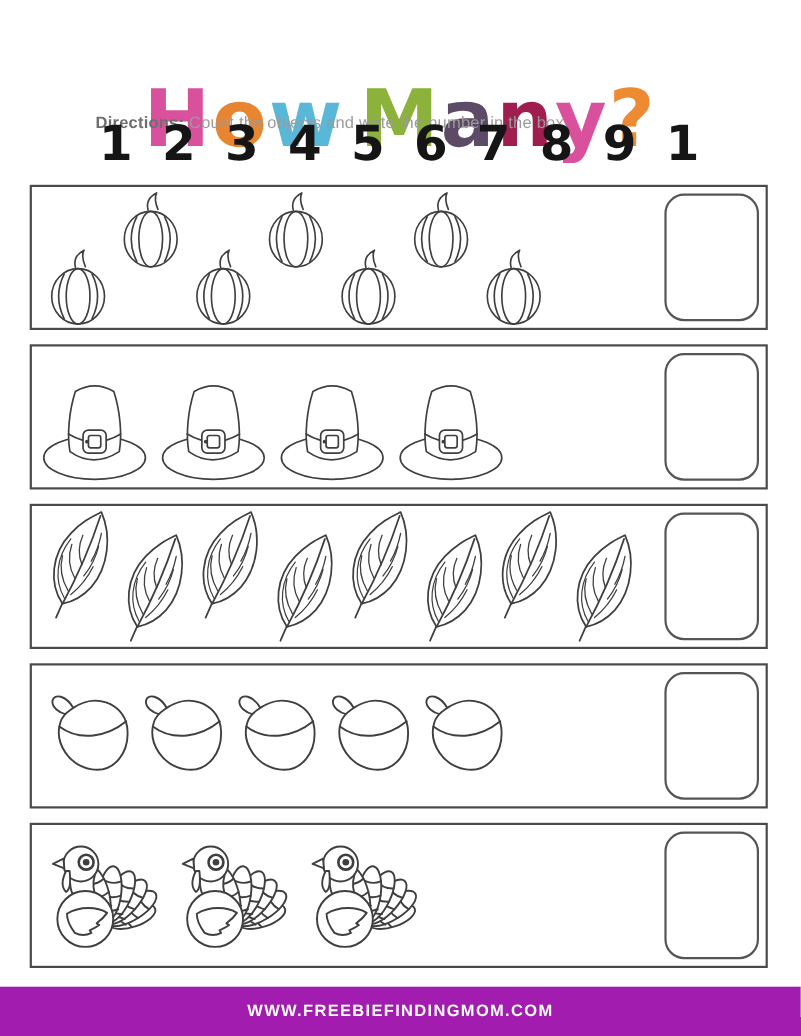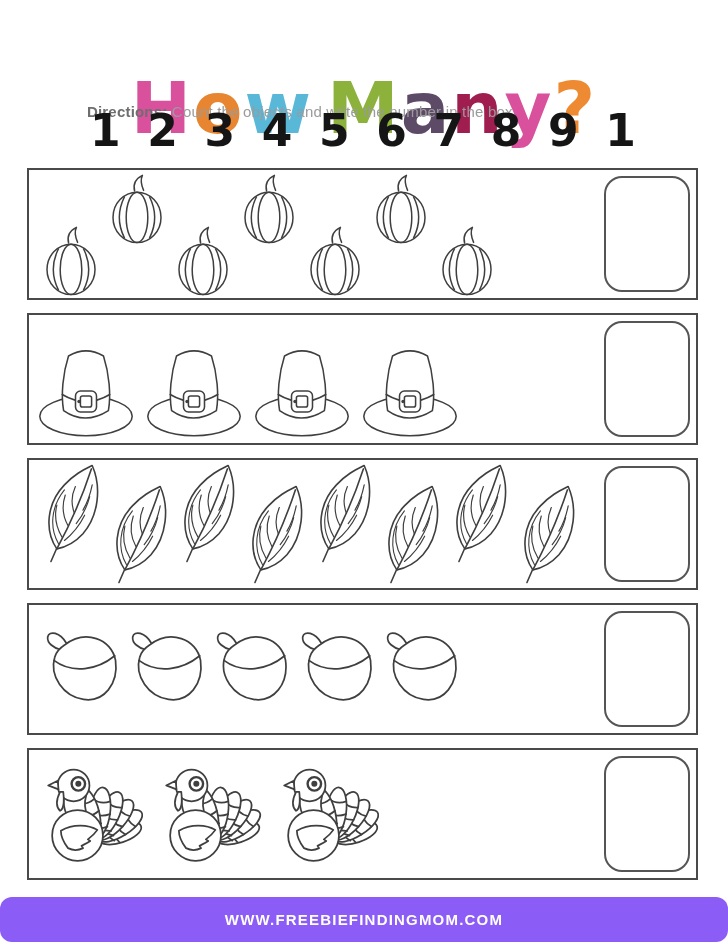--- a/index.html
+++ b/index.html
@@ -278,15 +278,15 @@
           <use href="#sym-turkey"></use>
         </svg>
         <svg class="obj">
           <use href="#sym-turkey"></use>
         </svg>
       </div>
     <div class="answer-box"></div>
   </div>
 </div>
 
-<div class="footer" style="background: #8b5cf6; border-radius: 12px;">
+<div class="footer" style="background: #a21caf;">
   <span>WWW.FREEBIEFINDINGMOM.COM</span>
 </div>
 
 </body></html>

